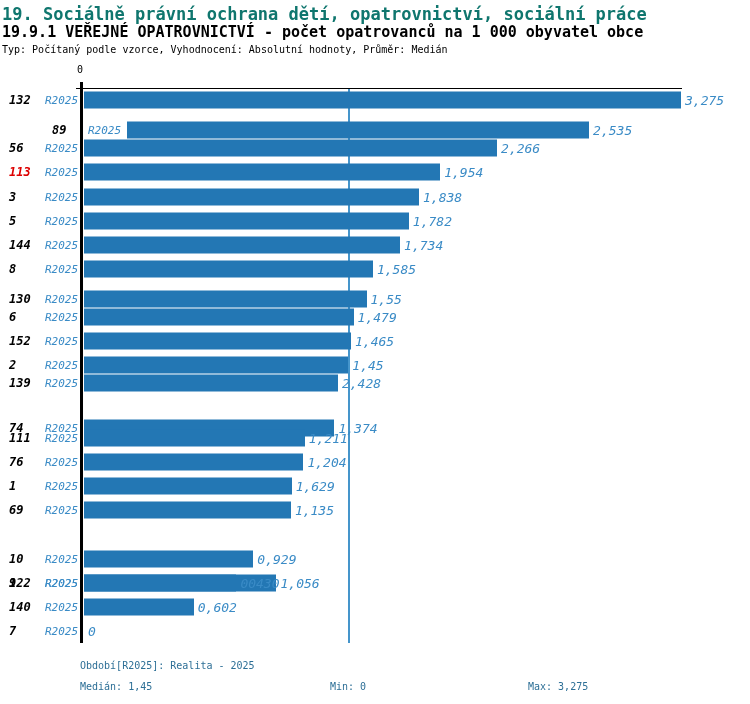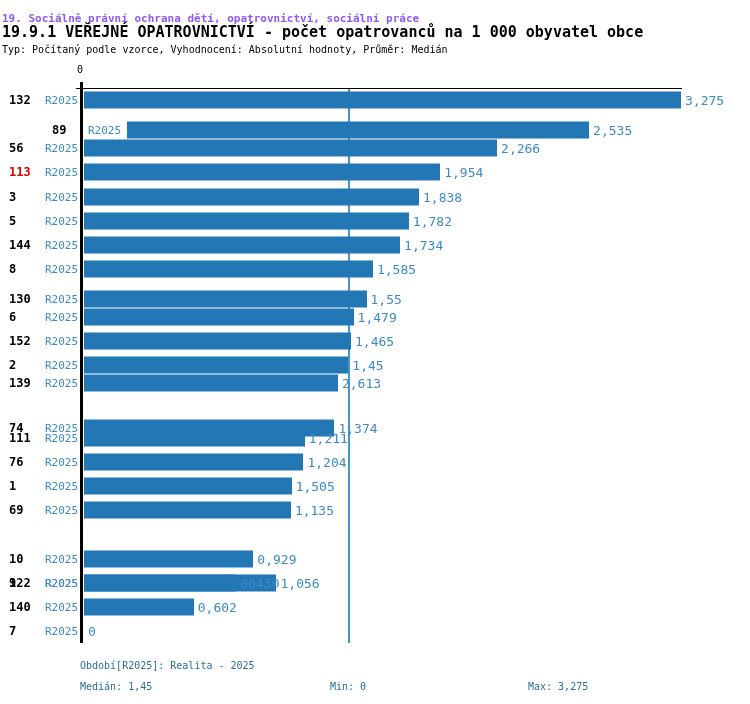--- a/index.html
+++ b/index.html
@@ -1,30 +1,30 @@
 <!DOCTYPE html>
 <html><head>
 <meta charset="utf-8">
 <style>
   html,body { margin:0; padding:0; background:#ffffff; }
   .screen {
     position:relative; width:750px; height:704px; background:#ffffff;
     font-family:"DejaVu Sans Mono", monospace; overflow:hidden;
     --bar:#2377b4; --lblblue:#3a8bc6; --median:#4595cb; --red:#dd0000; --teal:#2d6f96;
   }
-  .title1 { position:absolute; left:2px; top:12px; font-size:11px; font-weight:bold; color:#8b5cf6; white-space:nowrap; }
+  .title1 { position:absolute; left:2px; top:4px; font-size:17px; font-weight:bold; color:#0f766e; white-space:nowrap; }
   .title2 { position:absolute; left:2px; top:23px; font-size:15px; font-weight:bold; color:#000; white-space:nowrap; }
   .subtitle { position:absolute; left:2px; top:44px; font-size:10px; color:#000; white-space:nowrap; }
 
   .tick0 { position:absolute; left:68px; top:64px; width:24px; text-align:center; font-size:10px; color:#000; }
   .top-axis { position:absolute; left:76px; top:88px; width:606px; height:1px; background:#000; }
   .y-axis { position:absolute; left:80px; top:82px; width:3px; height:561px; background:#000; }
   .median-line { position:absolute; top:89px; width:2px; height:554px; background:var(--median); }
 
-  .rows { position:absolute; left:0; top:88px; width:750px; height:556px; }
+  .rows { position:absolute; left:0; top:88px; width:750px; height:556px;font-style:italic; }
   .row { position:absolute; left:0; width:100%; }
   .code { position:absolute; left:9px; top:50%; transform:translateY(-50%); font-size:12px; font-weight:bold; color:#000; white-space:nowrap; }
   .code.red { color:var(--red);text-align:right; }
   .period { position:absolute; left:45px; top:50%; transform:translateY(-50%); font-size:11px; color:var(--lblblue); white-space:nowrap; }
   .bar { position:absolute; left:84px; top:50%; transform:translateY(-50%); height:17px; background:var(--bar); }
   .val { position:absolute; top:50%; transform:translateY(-50%); font-size:13px; color:var(--lblblue); white-space:nowrap; }
 
   .footer-period { position:absolute; left:80px; top:660px; font-size:10px; color:var(--teal); white-space:nowrap; }
   .stat { position:absolute; top:681px; font-size:10px; color:var(--teal); white-space:nowrap; }
   .stat-median { left:80px; }
@@ -114,21 +114,21 @@
       <div class="row" style="top: 265.435px; height: 24.1304px;">
         <span class="code">2</span>
         <span class="period">R2025</span>
         <div class="bar" style="width: 264.321px;"></div>
         <span class="val" style="left: 352.321px;">1,45</span>
       </div>
       <div class="row" style="top: 283px; height: 24.1304px;">
         <span class="code">139</span>
         <span class="period">R2025</span>
         <div class="bar" style="width: 253.93px;"></div>
-        <span class="val" style="left: 341.93px;">2,613</span>
+        <span class="val" style="left: 341.93px;">2,428</span>
       </div>
       <div class="row" style="top: 328px; height: 24.1304px;">
         <span class="code">74</span>
         <span class="period">R2025</span>
         <div class="bar" style="width: 250.467px;"></div>
         <span class="val" style="left: 338.467px;">1,374</span>
       </div>
       <div class="row" style="top: 337.826px; height: 24.1304px;">
         <span class="code">111</span>
         <span class="period">R2025</span>
@@ -138,21 +138,21 @@
       <div class="row" style="top: 361.957px; height: 24.1304px; padding-left: 12px;">
         <span class="code">76</span>
         <span class="period">R2025</span>
         <div class="bar" style="width: 219.477px;"></div>
         <span class="val" style="left: 307.477px;">1,204</span>
       </div>
       <div class="row" style="top: 386.087px; height: 24.1304px;">
         <span class="code">1</span>
         <span class="period">R2025</span>
         <div class="bar" style="width: 207.628px;"></div>
-        <span class="val" style="left: 295.628px;">1,505</span>
+        <span class="val" style="left: 295.628px;">1,629</span>
       </div>
       <div class="row" style="top: 410.217px; height: 24.1304px;">
         <span class="code">69</span>
         <span class="period">R2025</span>
         <div class="bar" style="width: 206.899px;"></div>
         <span class="val" style="left: 294.899px;">1,135</span>
       </div>
       <div class="row" style="top: 453px; height: 24.1304px; margin-top: 30px;">
         <span class="code">122</span>
         <span class="period">R2025</span>

